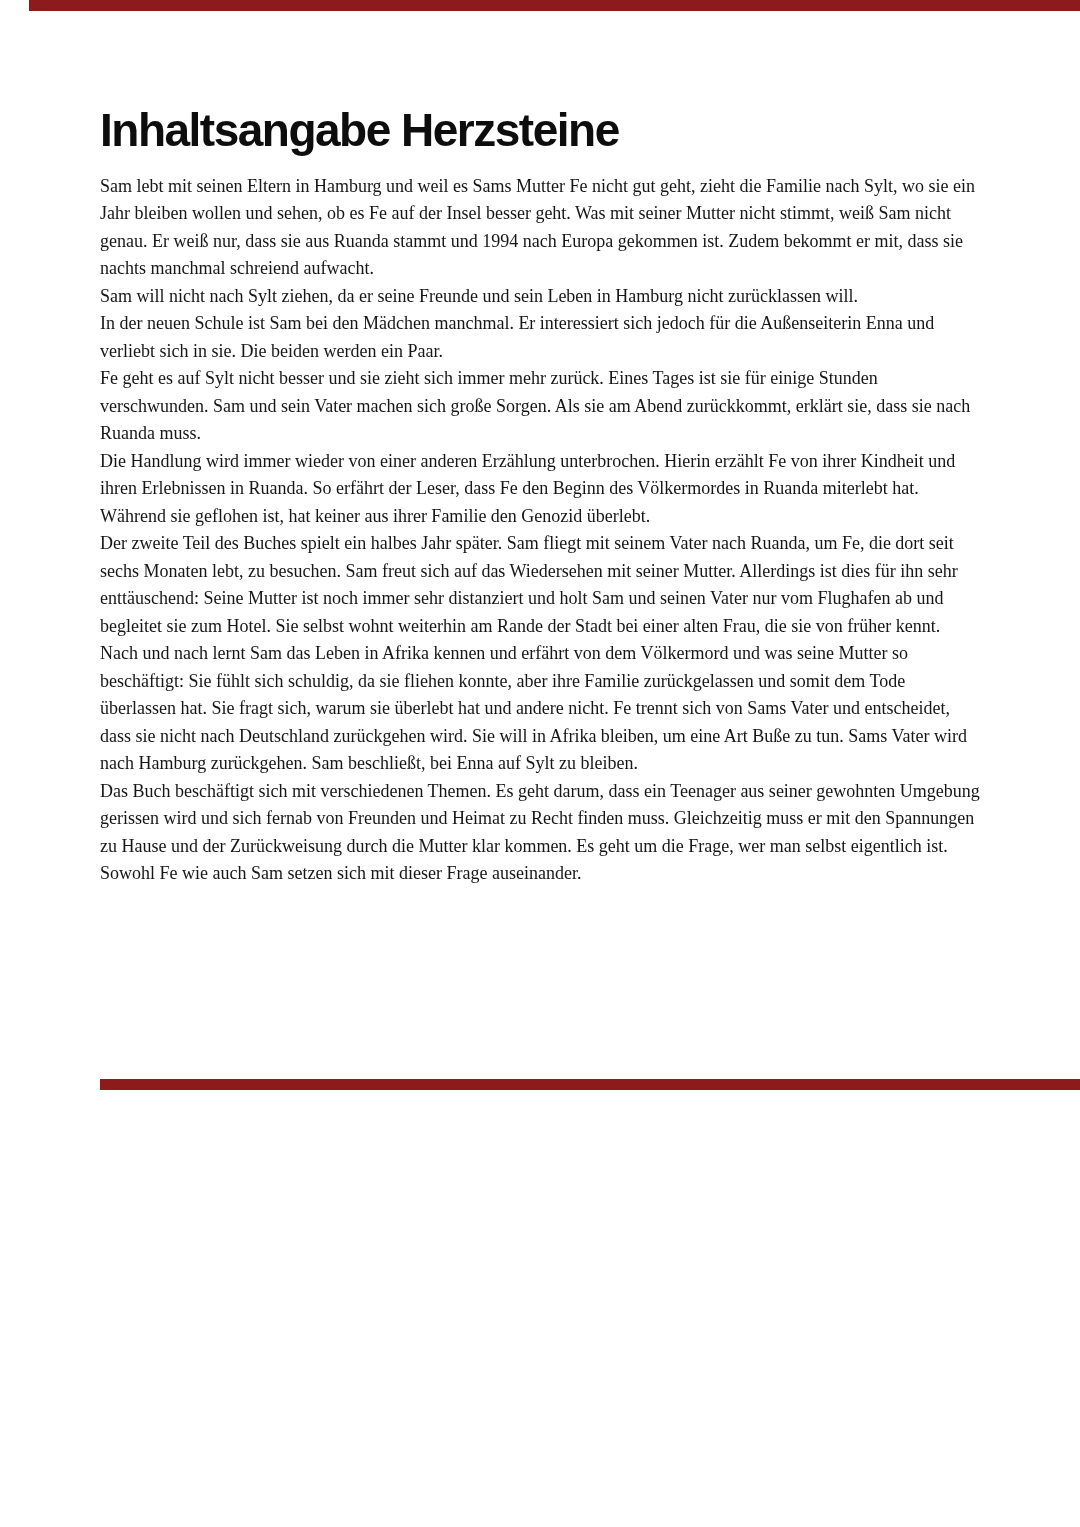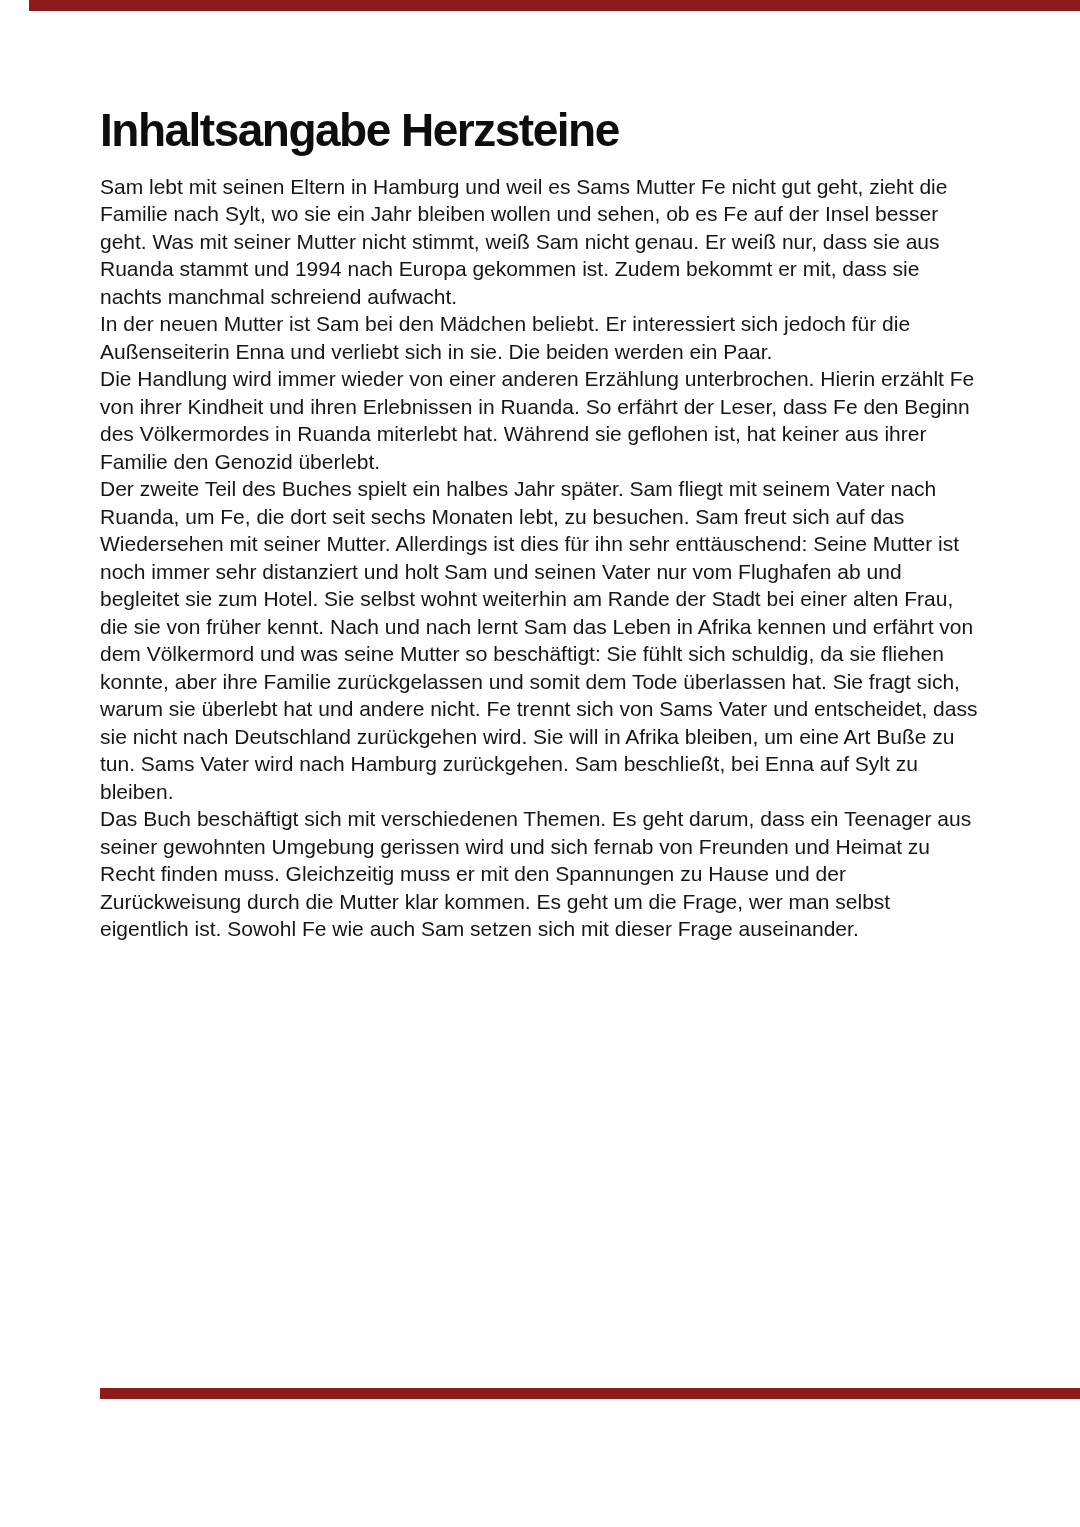--- a/index.html
+++ b/index.html
@@ -4,21 +4,21 @@
 <title>Inhaltsangabe Herzsteine</title>
 <style>
   html, body {
     margin: 0;
     padding: 0;
     background: #ffffff;
   }
   .page {
     position: relative;
     width: 1080px;
-    height: 1399px;
+    height: 1090px;
     background: #ffffff;
     overflow: hidden;
     font-family: "Liberation Sans", "DejaVu Sans", sans-serif;
   }
   .edge-bar {
     position: absolute;
     height: 11px;
     right: 0;
   }
   .edge-bar.top {
@@ -38,41 +38,44 @@
   h1.doc-title {
     margin: 0 0 16px 0;
     font-size: 46px;
     line-height: 1.15;
     font-weight: bold;
     letter-spacing: -1.5px;
     color: #0d0d0d;
   }
   .body-text p {
     margin: 0;
-    font-size: 21px;
+    font-size: 18px;
     line-height: 27.5px;
     color: #161616;
     text-align: left;
+    font-family: Liberation Serif, serif;
   }
 </style>
 </head>
 <body>
 
 <div class="page">
 
   <div class="edge-bar top" style="background-color: rgb(142, 27, 27);"></div>
 
   <div class="edge-bar bottom" style="background-color: rgb(142, 27, 27);"></div>
 
   <main class="content">
 
     <h1 class="doc-title">Inhaltsangabe Herzsteine</h1>
 
     <div class="body-text">
       <p>Sam lebt mit seinen Eltern in Hamburg und weil es Sams Mutter Fe nicht gut geht, zieht die Familie nach Sylt, wo sie ein Jahr bleiben wollen und sehen, ob es Fe auf der Insel besser geht. Was mit seiner Mutter nicht stimmt, weiß Sam nicht genau. Er weiß nur, dass sie aus Ruanda stammt und 1994 nach Europa gekommen ist. Zudem bekommt er mit, dass sie nachts manchmal schreiend aufwacht.</p>
-      <p>In der neuen Mutter ist Sam bei den Mädchen beliebt. Er interessiert sich jedoch für die Außenseiterin Enna und verliebt sich in sie. Die beiden werden ein Paar.</p>
+      <p>Sam will nicht nach Sylt ziehen, da er seine Freunde und sein Leben in Hamburg nicht zurücklassen will.</p>
+      <p>In der neuen Schule ist Sam bei den Mädchen manchmal. Er interessiert sich jedoch für die Außenseiterin Enna und verliebt sich in sie. Die beiden werden ein Paar.</p>
+      <p>Fe geht es auf Sylt nicht besser und sie zieht sich immer mehr zurück. Eines Tages ist sie für einige Stunden verschwunden. Sam und sein Vater machen sich große Sorgen. Als sie am Abend zurückkommt, erklärt sie, dass sie nach Ruanda muss.</p>
       <p>Die Handlung wird immer wieder von einer anderen Erzählung unterbrochen. Hierin erzählt Fe von ihrer Kindheit und ihren Erlebnissen in Ruanda. So erfährt der Leser, dass Fe den Beginn des Völkermordes in Ruanda miterlebt hat. Während sie geflohen ist, hat keiner aus ihrer Familie den Genozid überlebt.</p>
       <p>Der zweite Teil des Buches spielt ein halbes Jahr später. Sam fliegt mit seinem Vater nach Ruanda, um Fe, die dort seit sechs Monaten lebt, zu besuchen. Sam freut sich auf das Wiedersehen mit seiner Mutter. Allerdings ist dies für ihn sehr enttäuschend: Seine Mutter ist noch immer sehr distanziert und holt Sam und seinen Vater nur vom Flughafen ab und begleitet sie zum Hotel. Sie selbst wohnt weiterhin am Rande der Stadt bei einer alten Frau, die sie von früher kennt. Nach und nach lernt Sam das Leben in Afrika kennen und erfährt von dem Völkermord und was seine Mutter so beschäftigt: Sie fühlt sich schuldig, da sie fliehen konnte, aber ihre Familie zurückgelassen und somit dem Tode überlassen hat. Sie fragt sich, warum sie überlebt hat und andere nicht. Fe trennt sich von Sams Vater und entscheidet, dass sie nicht nach Deutschland zurückgehen wird. Sie will in Afrika bleiben, um eine Art Buße zu tun. Sams Vater wird nach Hamburg zurückgehen. Sam beschließt, bei Enna auf Sylt zu bleiben.</p>
       <p>Das Buch beschäftigt sich mit verschiedenen Themen. Es geht darum, dass ein Teenager aus seiner gewohnten Umgebung gerissen wird und sich fernab von Freunden und Heimat zu Recht finden muss. Gleichzeitig muss er mit den Spannungen zu Hause und der Zurückweisung durch die Mutter klar kommen. Es geht um die Frage, wer man selbst eigentlich ist. Sowohl Fe wie auch Sam setzen sich mit dieser Frage auseinander.</p>
     </div>
 
   </main>
 </div>
 
 </body></html>

